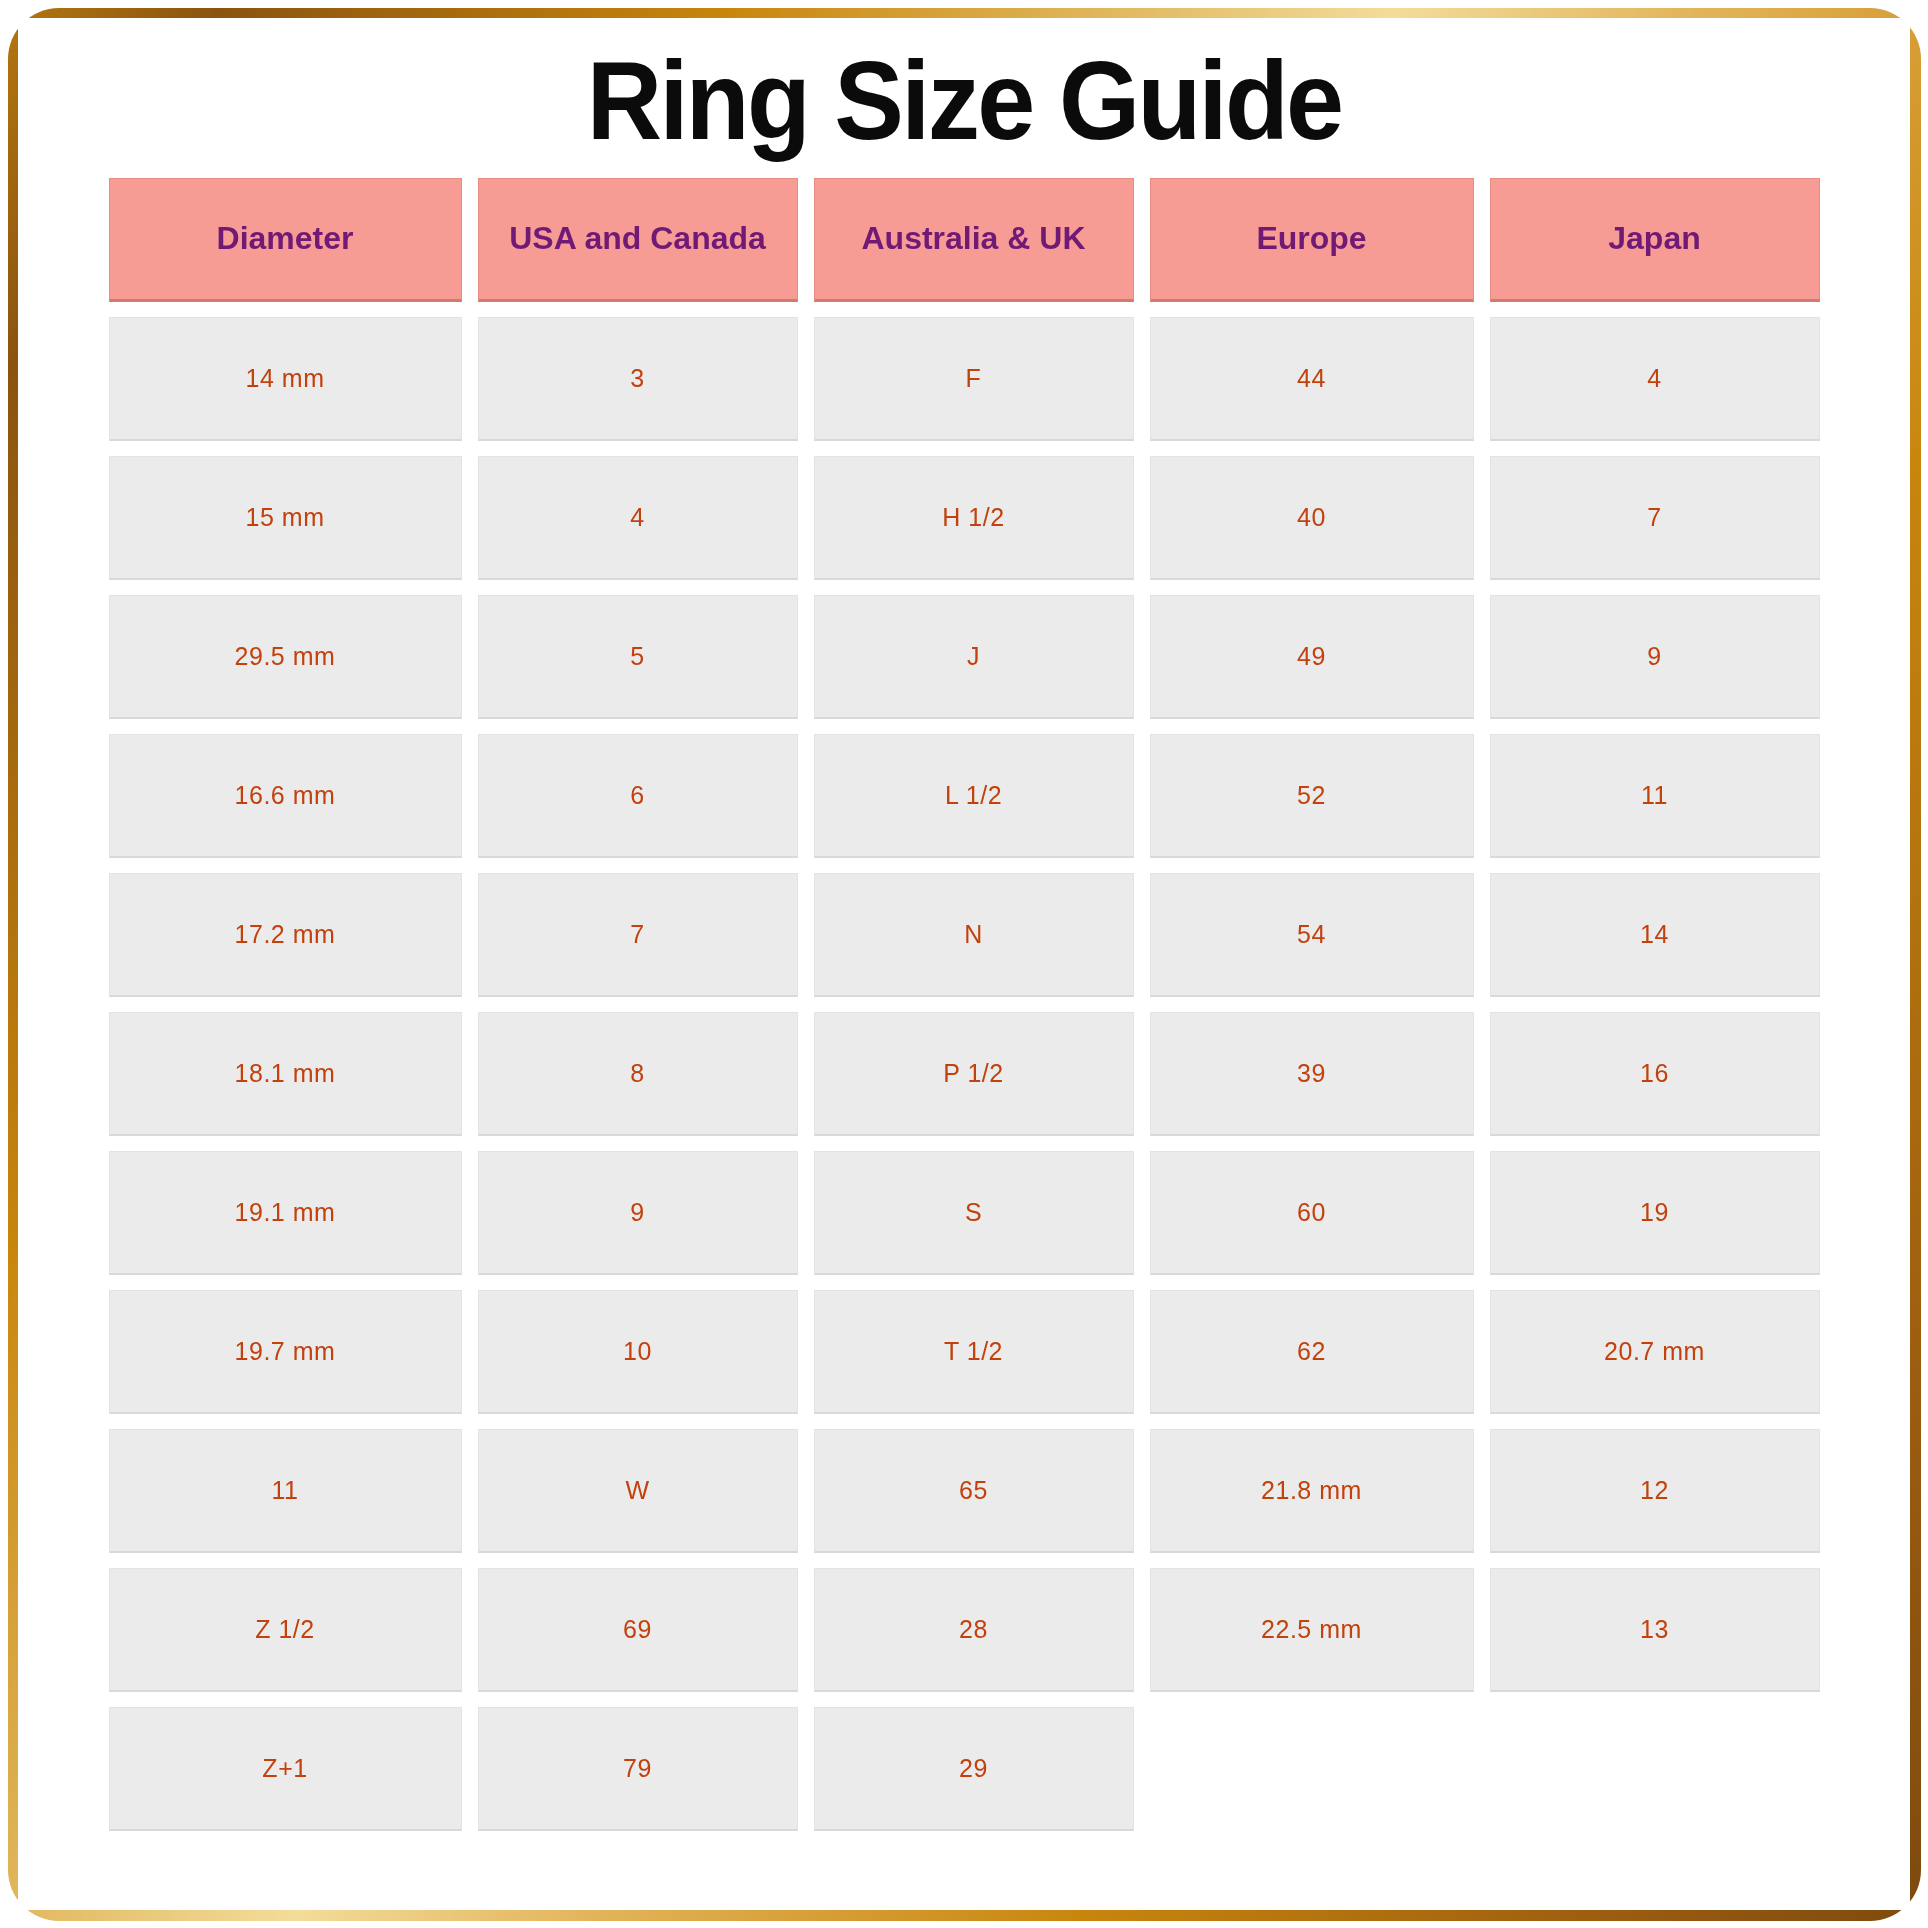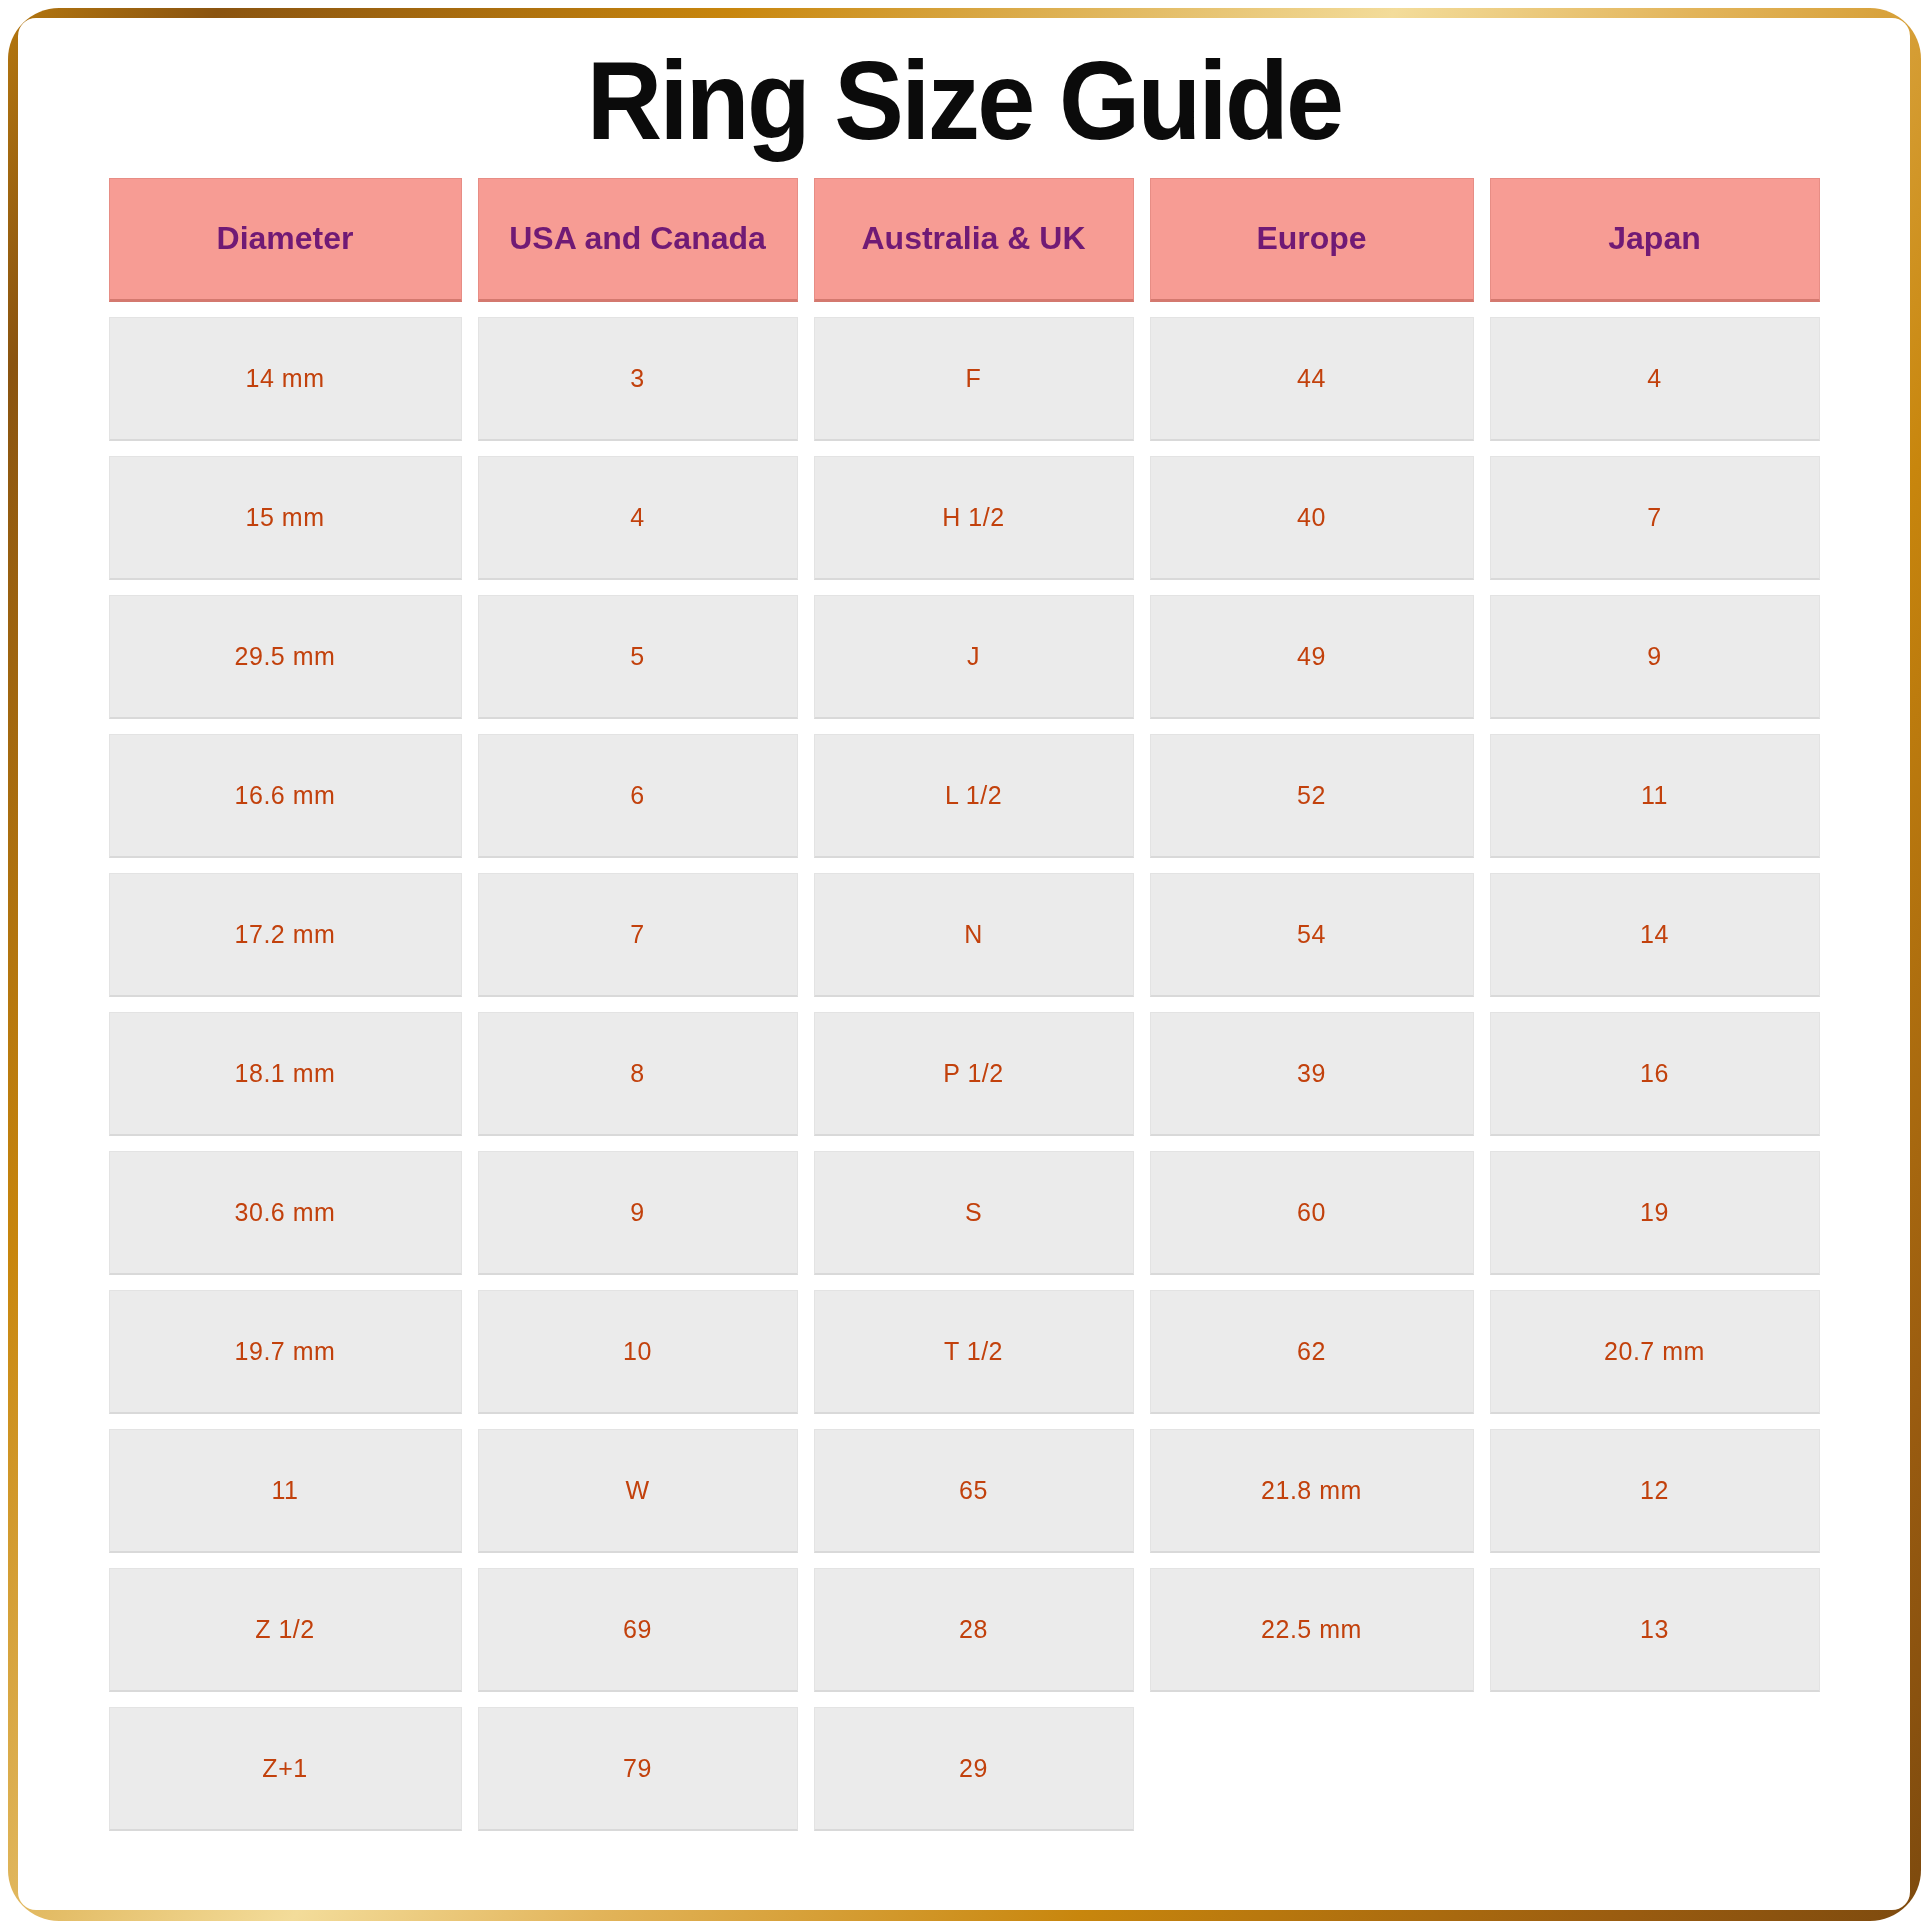--- a/index.html
+++ b/index.html
@@ -18,21 +18,21 @@
     border-radius: 51px;
     padding: 10.4px;
     background: linear-gradient(120deg,
       #b4770f 0%, #8a5410 7%, #c8860d 24%,
       #f3dc9a 46%, #e2b45a 56%, #c8860d 72%,
       #9a5c10 90%, #7d4a0e 100%);
   }
   .page {
     box-sizing: border-box;
     width: 100%; height: 100%;
-    border-radius: 18px;
+    border-radius: 7px;
     background: #ffffff;
     overflow: hidden;
   }
   .page-title {
     margin: 19px auto 5.6px;
     text-align: center;
     font-size: 111px;
     font-weight: bold;
     color: #0b0b0b;
     letter-spacing: -2.8px;
@@ -120,21 +120,21 @@
       <div class="cell">N</div>
       <div class="cell">54</div>
       <div class="cell">14</div>
 
       <div class="cell">18.1 mm</div>
       <div class="cell">8</div>
       <div class="cell">P 1/2</div>
       <div class="cell">39</div>
       <div class="cell">16</div>
 
-      <div class="cell">30.6 mm</div>
+      <div class="cell">19.1 mm</div>
       <div class="cell">9</div>
       <div class="cell">S</div>
       <div class="cell">60</div>
       <div class="cell">19</div>
 
       <div class="cell">19.7 mm</div>
       <div class="cell">10</div>
       <div class="cell">T 1/2</div>
       <div class="cell">62</div>
 

